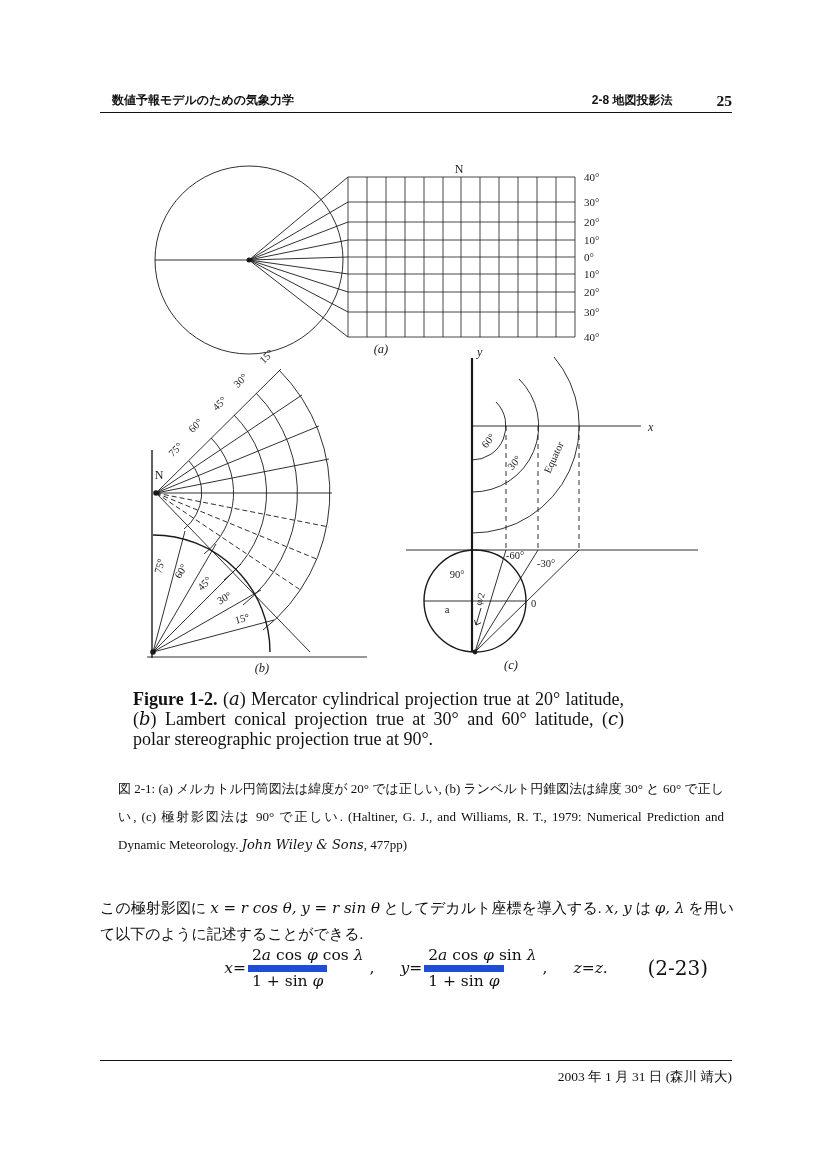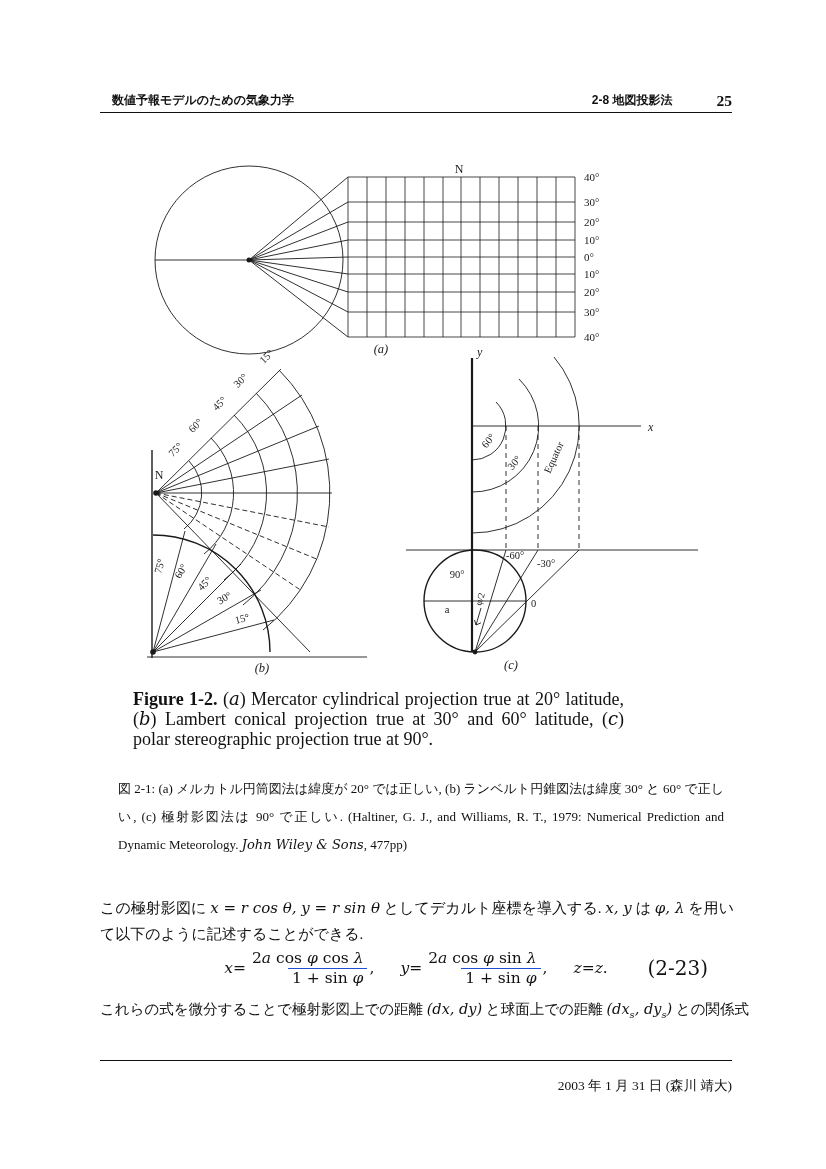--- a/index.html
+++ b/index.html
@@ -28,28 +28,28 @@
   .m{font-style:italic;font-family:"DejaVu Serif",serif;}
   
   .para1{left:100px;top:895px;width:634px;font-size:15px;line-height:26px;text-align:justify;}
   .para2{left:100px;top:1000px;width:700px;font-size:14.5px;white-space:nowrap;}
   .para2 sub,.m sub{font-size:10px;}
   
   .eq{left:100px;top:943px;width:632px;height:50px;display:flex;justify-content:center;align-items:center;
       font-size:15.5px;font-family:"DejaVu Serif",serif;white-space:nowrap;}
   .eq .rm{font-style:normal;}
   .eq .iv{font-style:italic;}
-  .frac{display:inline-flex;flex-direction:column;align-items:flex-end;line-height:1.2;margin:0 2px;text-align:center;}
-  .frac .den{border-top:1px solid #1d4ed8;padding:0 4px;}
+  .frac{display:inline-flex;flex-direction:column;align-items:flex-start;line-height:1.2;margin:0 2px;text-align:center;}
+  .frac .den{border-top:7px solid #1d4ed8;padding:0 4px;}
   .frac .num{padding:0 4px;}
   .eq-gap{display:inline-block;width:26px;}
   .eq-num{position:absolute;right:24px;top:50%;transform:translateY(-50%);font-style:normal;font-size:20px;}
   
   .foot-rule{left:100px;width:632px;top:1060px;height:0;border-top:1px solid #111;}
-  .foot{left:100px;width:632px;top:1068px;font-size:13.5px;text-align:right;margin-top:9px;}
+  .foot{left:100px;width:632px;top:1068px;font-size:13.5px;text-align:right;}
 </style>
 </head>
 <body>
 
 <div class="page">
 
   <div class="abs hdr">
     <span class="hdr-left">数値予報モデルのための気象力学</span>
     <span class="hdr-right">
       <span class="hdr-sec">2-8 地図投影法</span>
@@ -237,20 +237,17 @@
     </span>
     <span class="rm">,</span>
     <span class="eq-gap"></span>
     <span class="iv">z</span>
       <span class="rm"> = </span>
       <span class="iv">z</span>
       <span class="rm">.</span>
     <span class="eq-num">(2-23)</span>
   </div>
 
-  <div class="abs para2">
-    <span>これらの式を微分することで極射影図上での距離 </span><span class="m">(dx, dy)</span><span> と球面上での距離 </span><span class="m"><span>(dx</span><sub>s</sub><span>, dy</span><sub>s</sub><span>)</span></span><span> との関係式</span>
-  </div>
 
   <div class="abs foot-rule"></div>
   <div class="abs foot">2003 年 1 月 31 日 (森川 靖大)</div>
 
 </div>
 
 </body></html>

